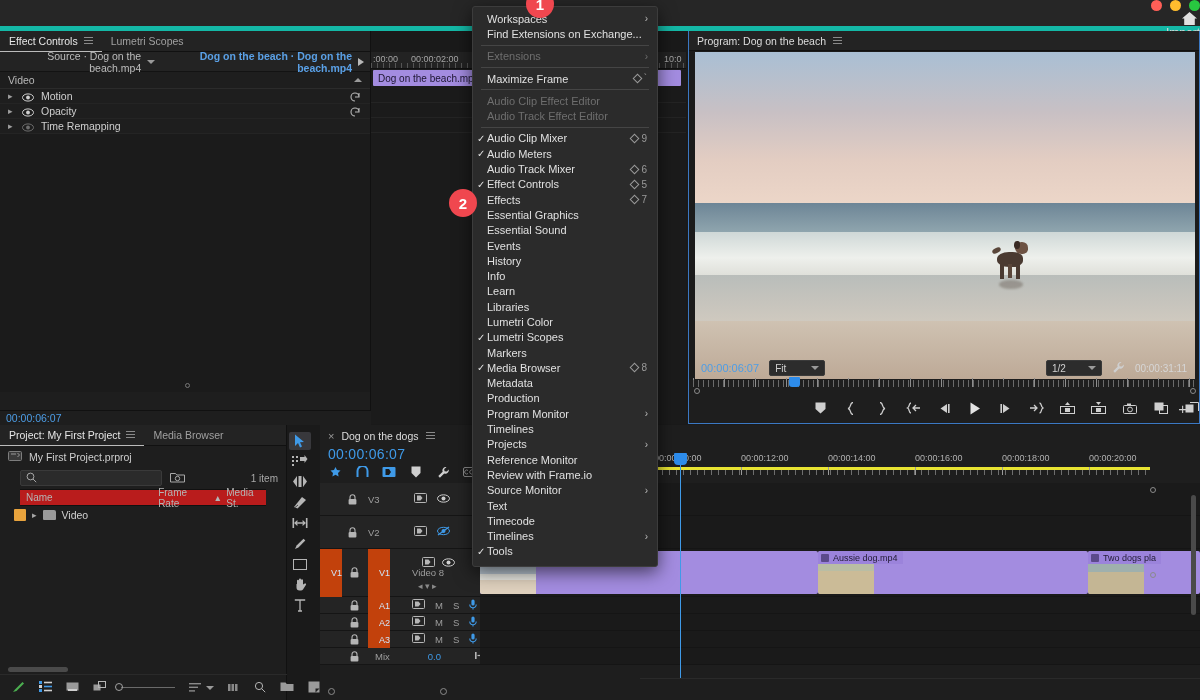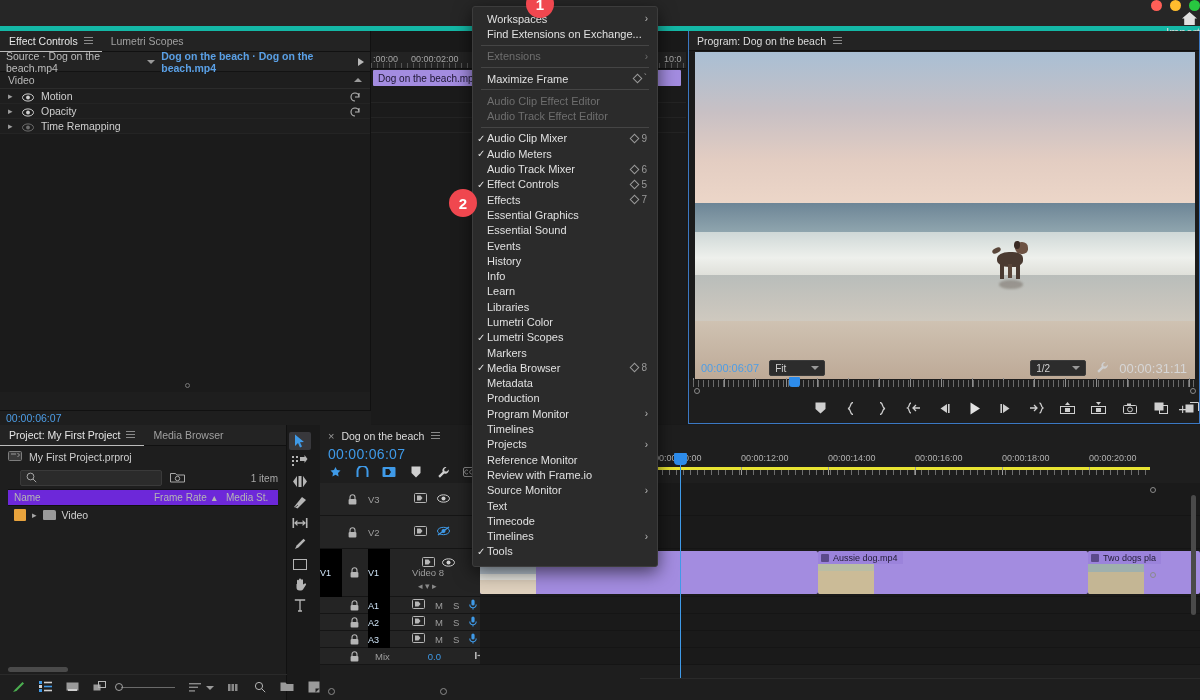--- a/index.html
+++ b/index.html
@@ -48,20 +48,21 @@
 
   
   #fx-panel {
     position: absolute; left: 0; top: 31px; width: 371px; height: 393px;
     background: #1e1e1e; border-right: 1px solid #111;
   }
   #fx-clipbar {
     height: 20px; display: flex; align-items: center; gap: 6px;
     padding: 0 6px; background: #232323; border-bottom: 1px solid #131313;
     font-size: 10.5px;
+    text-align: right;
   }
   #fx-clipbar .src-lbl { color: #bdbdbd; }
   #fx-clipbar .seq-lbl { color: #5aa0e6; font-weight: bold; }
   .caret-dn { width:0;height:0;border-left:4px solid transparent;border-right:4px solid transparent;border-top:4px solid #9a9a9a; }
   #fx-clipbar .play-tri { margin-left:auto; width:0;height:0;border-top:4px solid transparent;border-bottom:4px solid transparent;border-left:6px solid #b8b8b8; }
   #fx-video-hdr {
     height: 17px; background: #1e1e1e; border-bottom: 1px solid #2b2b2b;
     display: flex; align-items: center; padding: 0 8px; font-size: 10.5px; color: #b8b8b8;
   }
   .caret-up { margin-left:auto; width:0;height:0;border-left:4px solid transparent;border-right:4px solid transparent;border-bottom:4px solid #9a9a9a; }
@@ -134,21 +135,21 @@
   .dog .tail { position:absolute; left:-3px; top:6px; width:9px; height:5px; background:#5a463a; border-radius:50%; transform: rotate(-25deg); }
   .dog .refl { position:absolute; left:4px; top:38px; width:24px; height:9px; background:rgba(74,58,49,.32); border-radius:50%; filter: blur(1px); }
   #prog-ctl {
     position: absolute; left: 0; bottom: 0; width: 100%; height: 44px; background: #1e1e1e;
   }
   #prog-tcbar {
     position: absolute; left: 0; top: -22px; width: 100%; height: 22px;
     display: flex; align-items: center; gap: 10px; padding: 0 12px;
   }
   .tc-blue { color: #4d9de6; font-size: 11px; }
-  .tc-white { color: #d6d6d6; font-size: 13px; }
+  .tc-white { color: #d6d6d6; font-size: 10px; }
   .mini-select {
     background: #2c2c2c; border: 1px solid #3a3a3a; border-radius: 2px;
     height: 16px; min-width: 56px; display: flex; align-items: center;
     justify-content: space-between; padding: 0 5px; font-size: 10px; color: #d0d0d0; gap: 10px;
   }
   #prog-scrub {
     position: absolute; left: 4px; top: -2px; width: 504px; height: 14px;
   }
   #prog-scrub .ticks { position:absolute; left:0; right:0; top:3px; height:7px;
     background-image: repeating-linear-gradient(to right,#6a6a6a 0 1px,transparent 1px 5px); }
@@ -174,23 +175,23 @@
   }
   #proj-search {
     height: 22px; display: flex; align-items: center; gap: 8px; padding: 0 8px; margin-left: 12px;
   }
   .search-box {
     flex: 0 0 142px; height: 16px; background: #2b2b2b; border: 1px solid #3a3a3a;
     border-radius: 2px; display: flex; align-items: center; padding-left: 5px;
   }
   .item-count { margin-left: auto; font-size: 10px; color: #a8a8a8; }
   #proj-colhdr {
-    height: 17px; background: #6d28d9; display: flex; align-items: center;
+    height: 17px; background: #b91c1c; display: flex; align-items: center;
     font-size: 10px; color: #b5b5b5; border-top: 1px solid #111; border-bottom: 1px solid #111;
-    margin: 0 8px;
+    margin: 0 20px;
   }
   .col { padding-left: 6px; display: flex; align-items: center; gap: 5px; }
   #proj-list { margin: 0 8px; }
   .proj-row { height: 18px; display: flex; align-items: center; gap: 6px; padding-left: 6px; font-size: 10.5px; color: #d0d0d0; }
   .swatch { width: 12px; height: 12px; background: #e8a33d; border-radius: 1px; }
   .fold { width: 13px; height: 10px; background: #9a9a9a; border-radius: 1px 2px 1px 1px; }
   #proj-hscroll { position:absolute; left: 8px; bottom: 28px; width: 60px; height: 5px; background:#4a4a4a; border-radius:3px; }
   #proj-toolbar {
     position: absolute; left: 0; bottom: 0; width: 287px; height: 26px;
     display: flex; align-items: center; gap: 14px; padding: 0 12px;
@@ -231,22 +232,22 @@
   #tl-ruler .bigticks { position:absolute; left:0; right:0; top:14px; height:8px;
     background-image: repeating-linear-gradient(to right,#9a9a9a 0 1px,transparent 1px 87px); }
   #tl-playhead { position: absolute; left: 680px; top: 453px; width: 1px; height: 225px; background: #3f9ae8; }
   #tl-playhead .ph { position: absolute; left: -6px; top: 0; width: 13px; height: 12px; background: #2d8ceb; border-radius: 1px 1px 4px 4px; }
 
   .trk-hdr {
     position: absolute; left: 0; width: 160px;
     display: flex; align-items: center; gap: 10px; padding-left: 28px;
     border-bottom: 1px solid #151515; background: #242424; font-size: 9.5px; color: #9e9e9e;
   }
-  .trkbadge { position: absolute; left: 48px; width: 22px; background: #000000; color: #cfe4f7;
-    display: flex; align-items: center; justify-content: flex-start; font-size: 9px; }
+  .trkbadge { position: absolute; left: 48px; width: 22px; background: #c2410c; color: #cfe4f7;
+    display: flex; align-items: center; justify-content: flex-end; font-size: 9px; }
   .lock { width: 10px; height: 11px; }
   .trk-area { position: absolute; left: 160px; right: 0; border-bottom: 1px solid #151515; }
 
   .clip { position: absolute; top: 2px; bottom: 2px; background: #a38ce0; border-radius: 2px; overflow: hidden; text-align: center; }
   .clip .nm { position: absolute; left: 0; top: 0; height: 13px; display: flex; align-items: center; gap: 4px;
     padding: 0 5px 0 3px; background: #9b83db; font-size: 9px; color: #211a33; white-space: nowrap; }
   .clip .thumb { position: absolute; left: 0; top: 13px; bottom: 0; width: 56px; }
   .thumb-beach { background: linear-gradient(to bottom,#b9c6d2 0 34%,#e6e6e0 34% 52%,#ded0bd 52% 100%); }
   .thumb-sand { background: linear-gradient(to bottom,#b9bda4 0 22%,#cbbb97 22% 100%); }
   .thumb-hill { background: linear-gradient(to bottom,#9fb0ad 0 26%,#c4b694 26% 100%); }
@@ -742,21 +743,21 @@
     <div class="tool">
       <svg width="12" height="13" viewBox="0 0 12 13">
           <path d="M0.8 1 H11.2 M6 1 V12 M4 12 H8" stroke="#b5b5b5" stroke-width="1.3" fill="none"></path>
         </svg>
     </div>
   </div>
 
   <div id="tl-panel">
     <div id="tl-tabs">
       <span class="xclose">×</span>
-      <span>Dog on the beach</span>
+      <span>Dog on the dogs</span>
       <span class="hamb">
           <i></i>
           <i></i>
           <i></i>
         </span>
     </div>
 
     <div id="tl-head">
       <div id="tl-tc">00:00:06:07</div>
       <div id="tl-tools">

